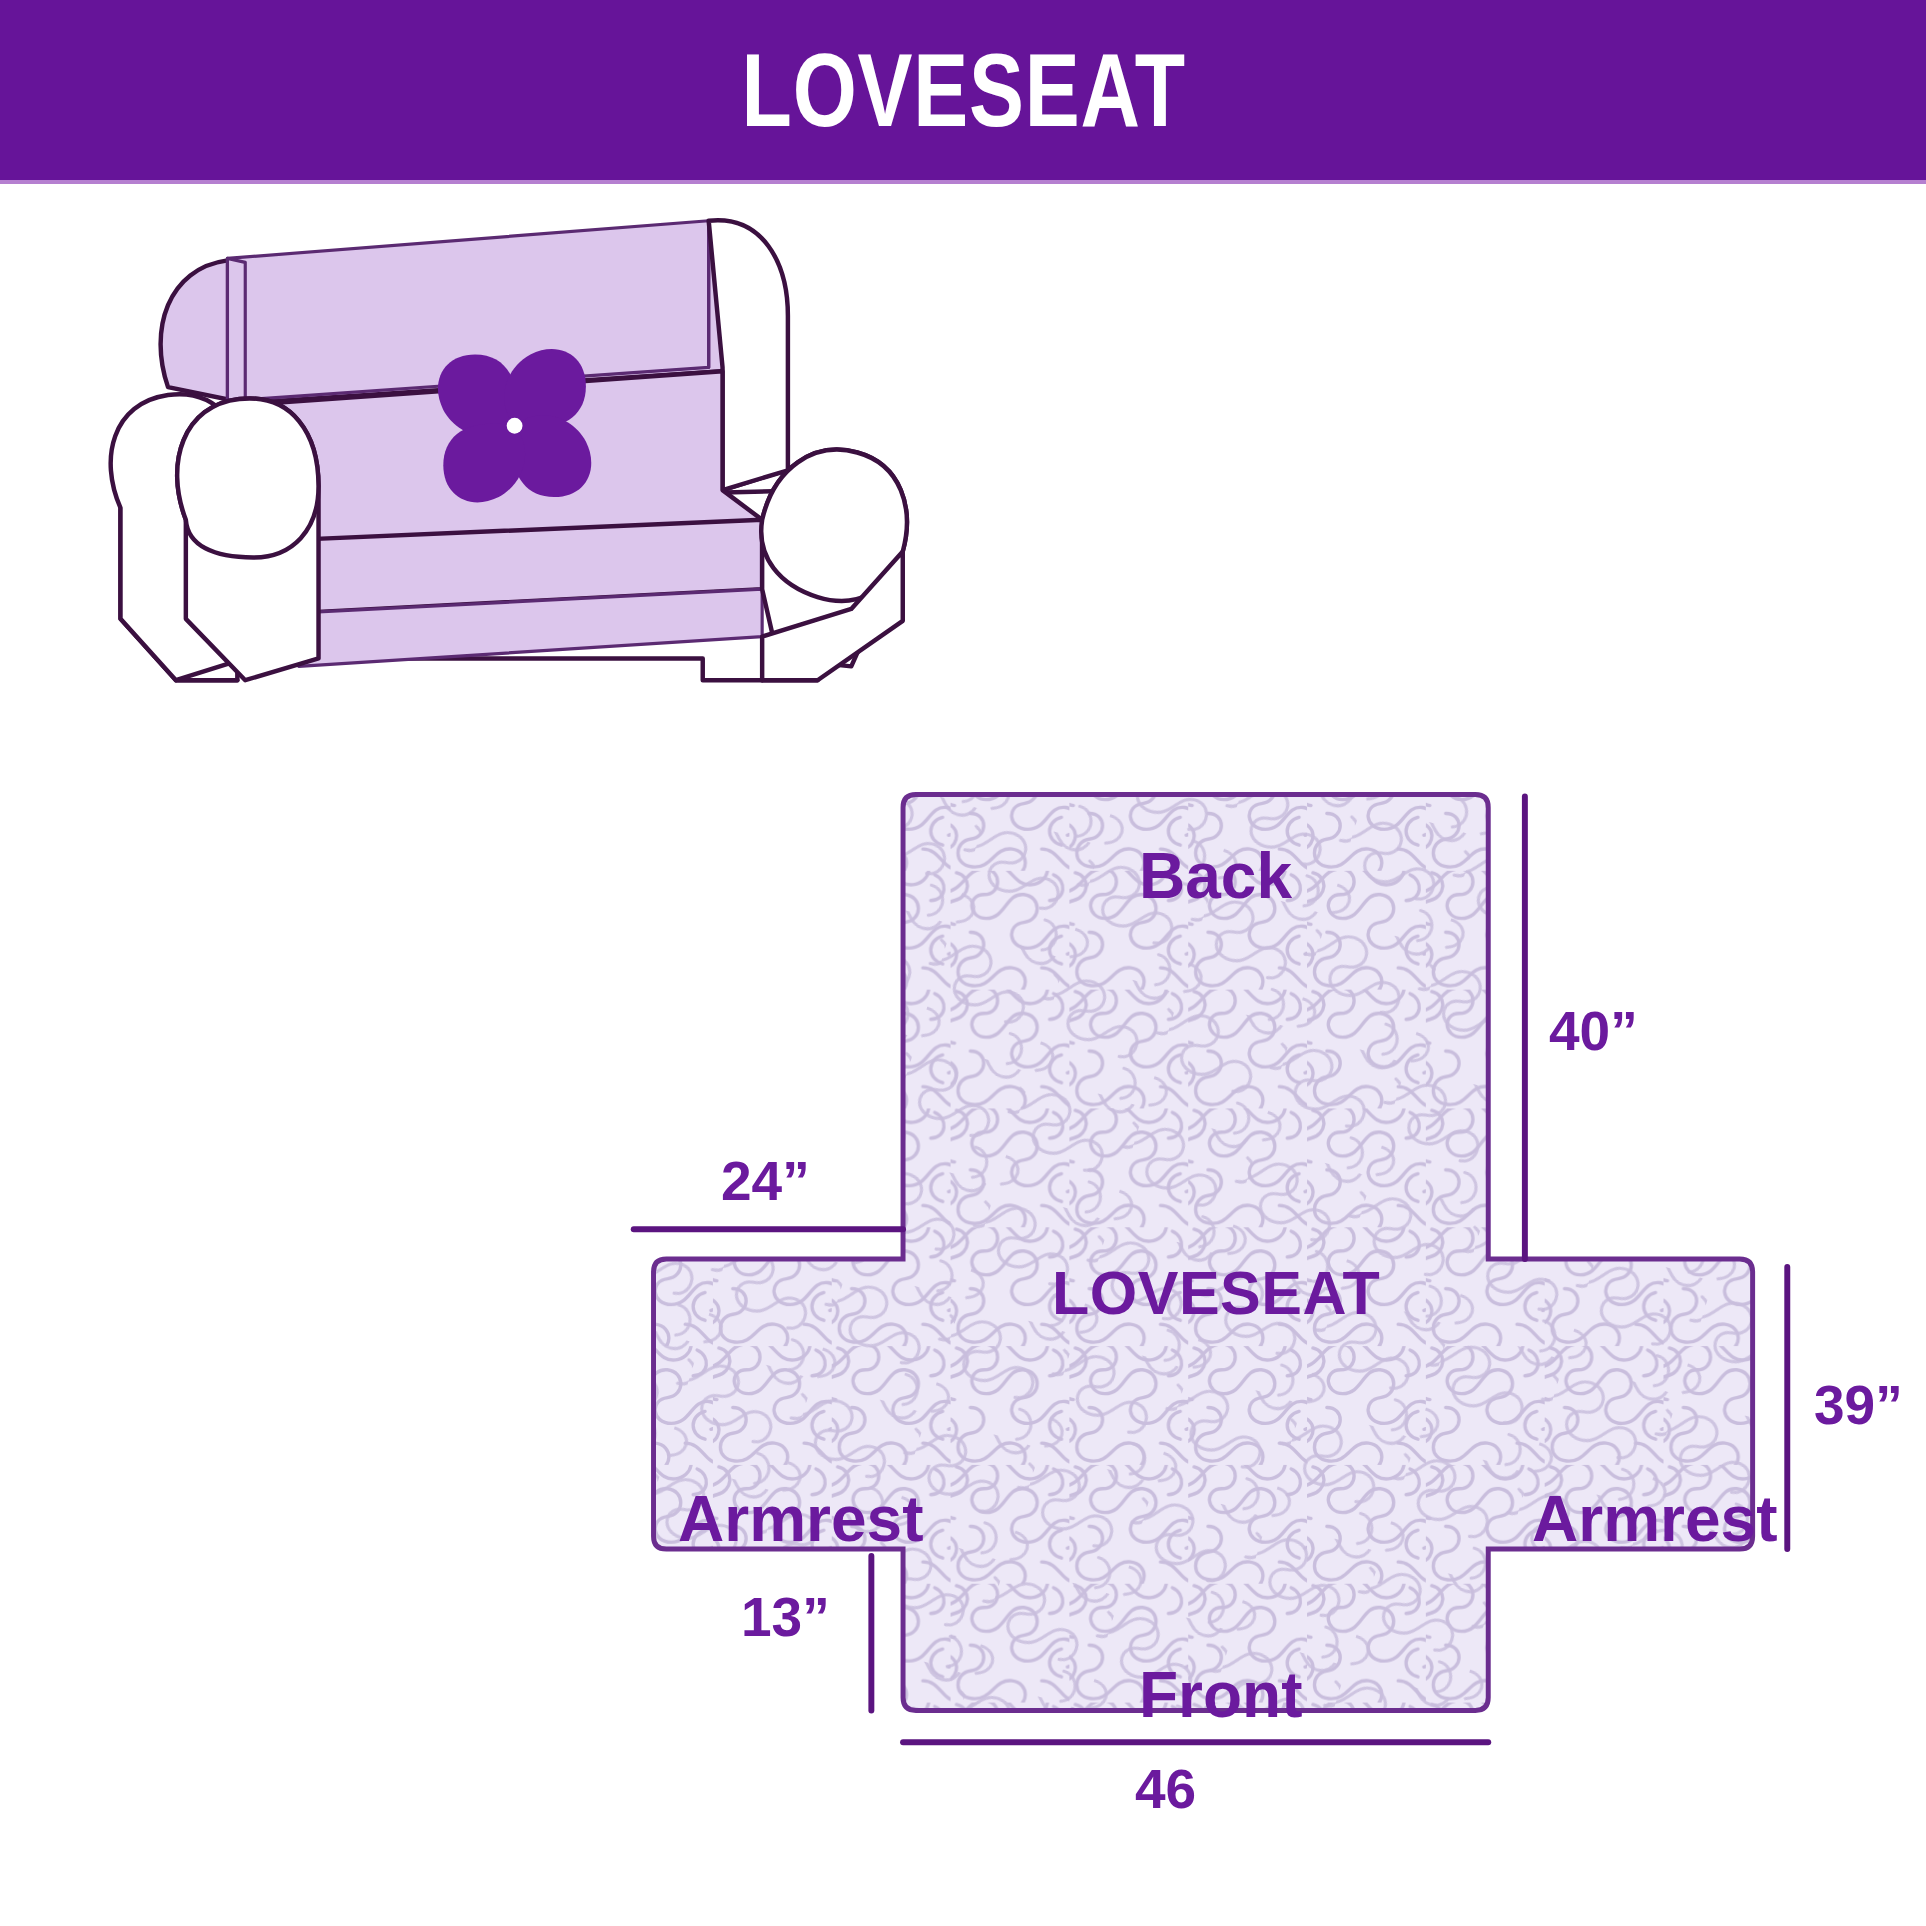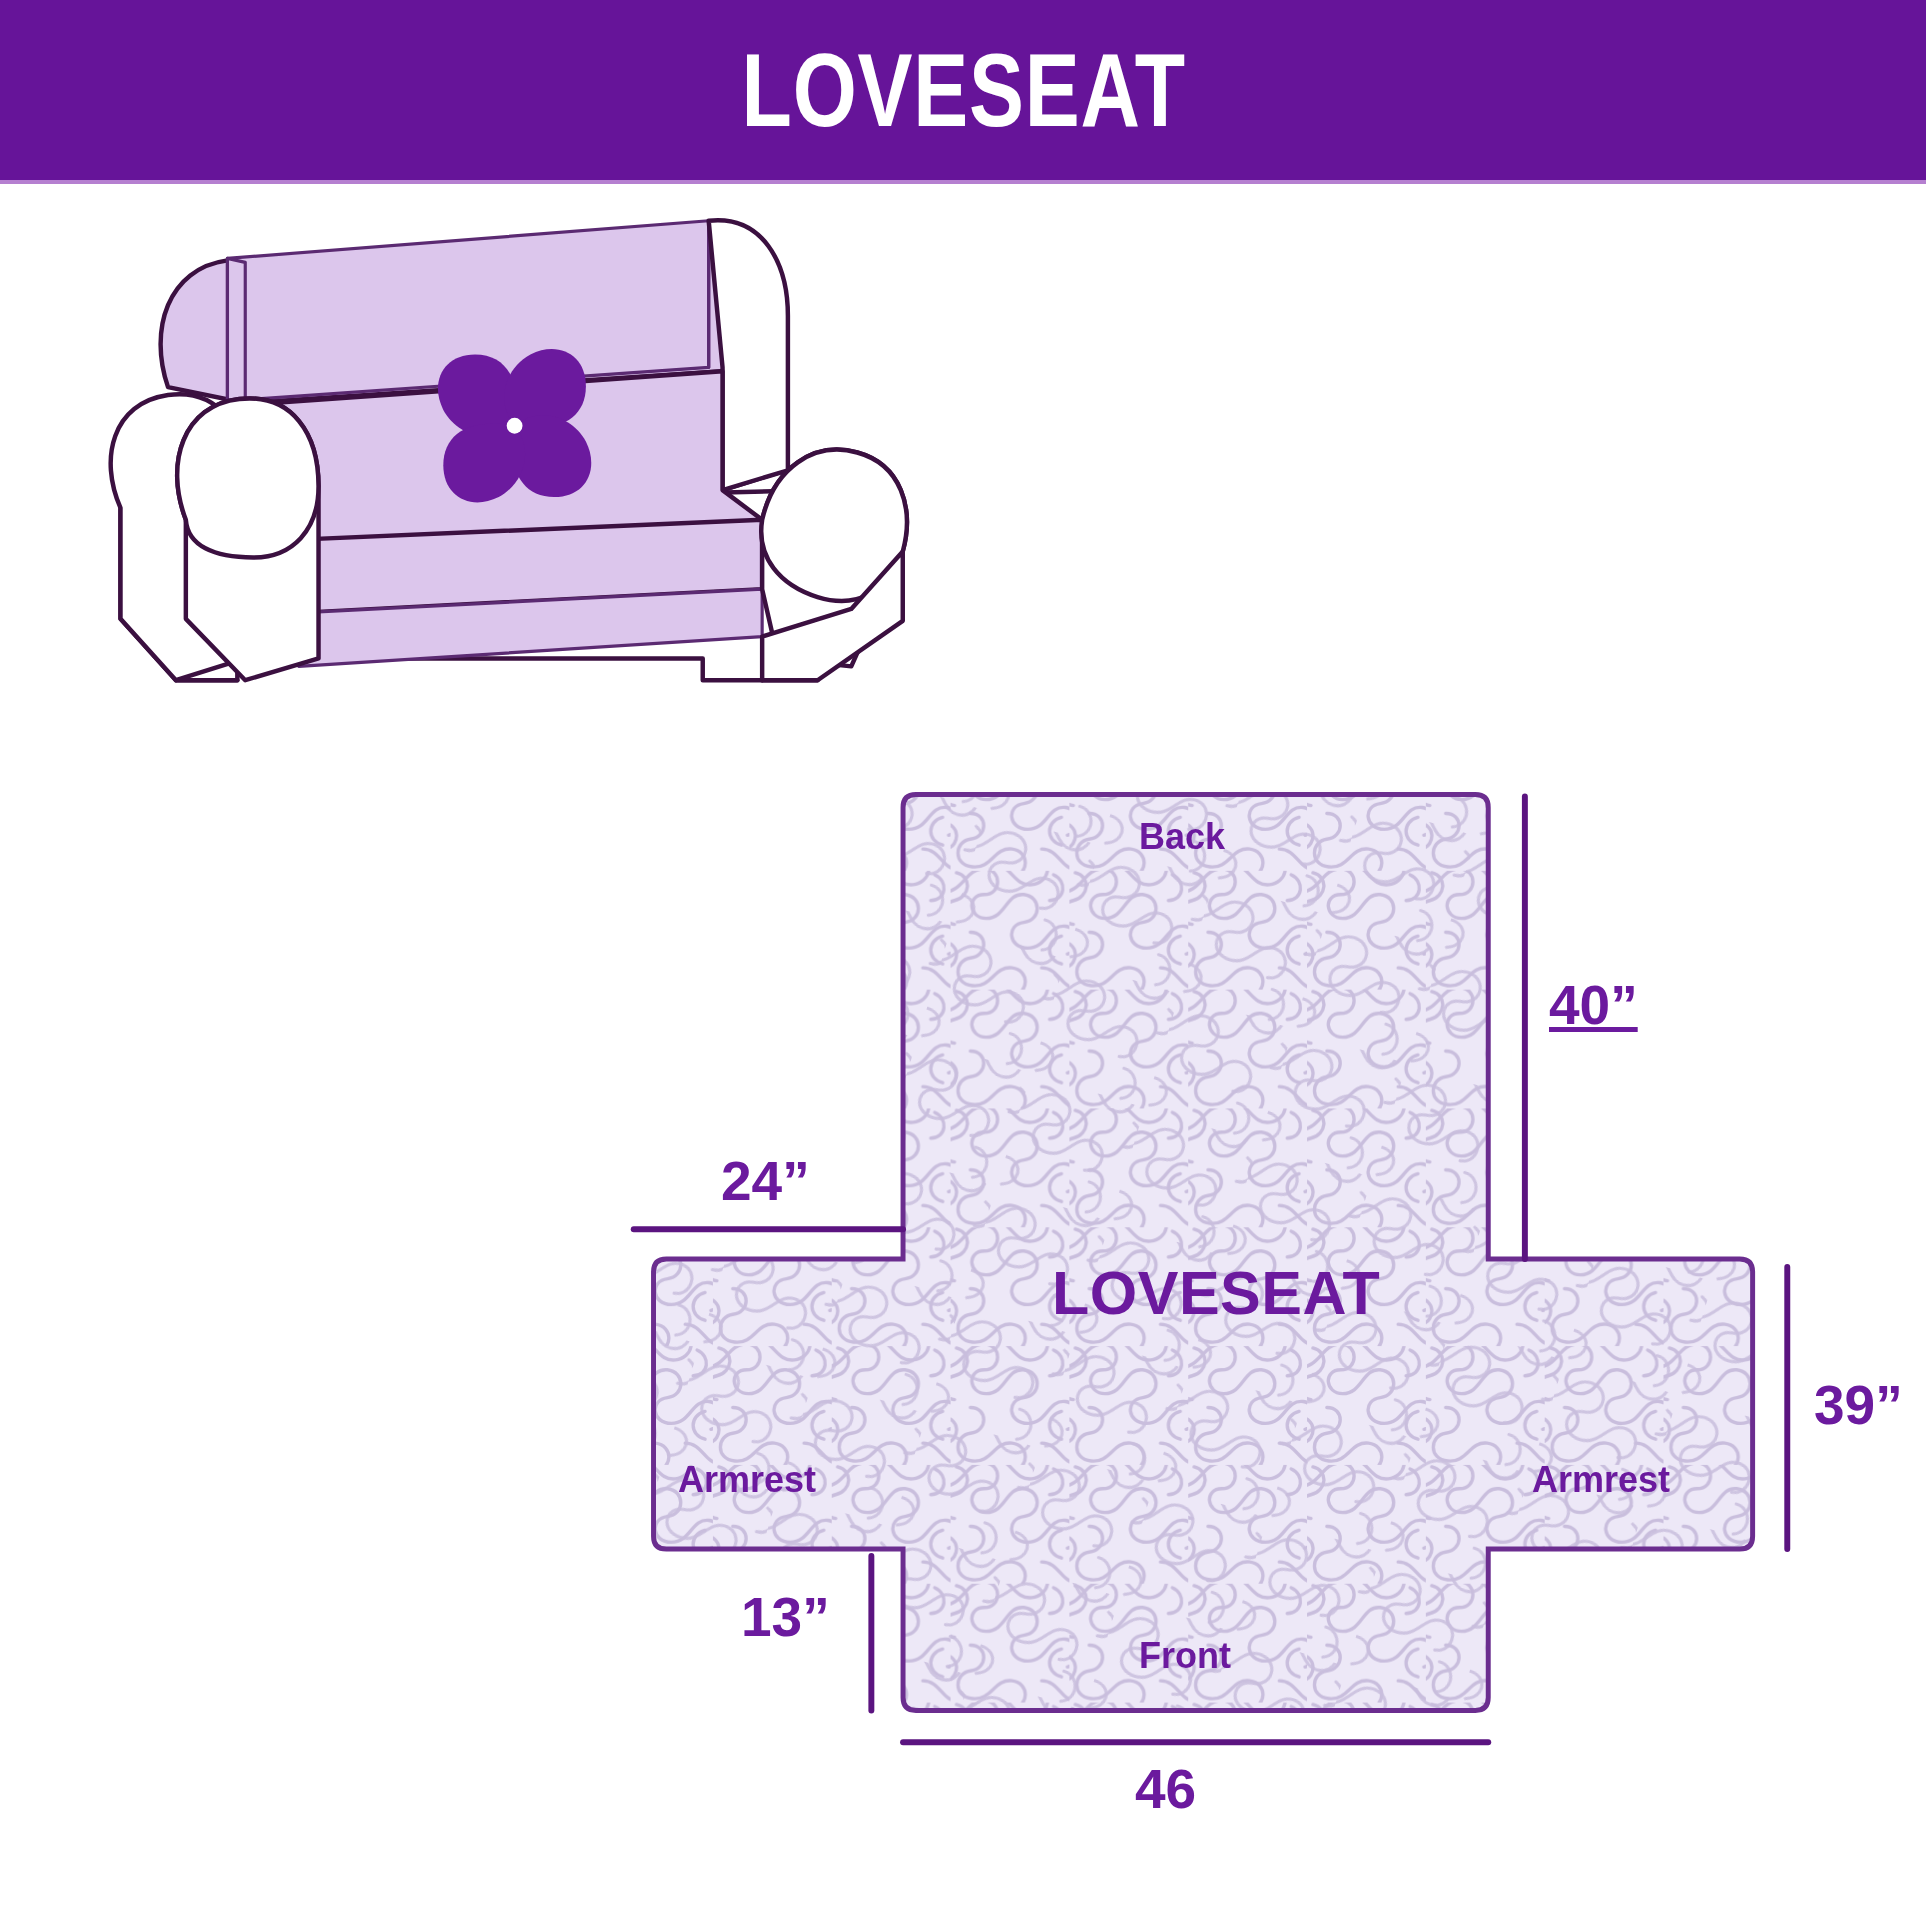--- a/index.html
+++ b/index.html
@@ -36,21 +36,21 @@
   #pattern-diagram{position:absolute;left:594px;top:752px;width:1333px;height:1109px;}
   .lbl{
     position:absolute;
     color:#6B1A9E;
     font-weight:bold;
     font-family:"Liberation Sans", sans-serif;
     white-space:nowrap;
     line-height:1;
   }
   .dim-lbl{font-size:55px;}
-  .part-lbl{font-size:36px;}
+  .part-lbl{font-size:64px;margin-top:25px;}
   .center-lbl{font-size:61px;letter-spacing:0.5px;}
 </style>
 </head>
 <body>
 
 <div id="stage">
 
   <div id="header-banner">
     <div id="header-title">LOVESEAT</div>
   </div>
@@ -188,21 +188,21 @@
 
     <div class="lbl center-lbl" style="left:458px;top:511px;">LOVESEAT</div>
 
     <div class="lbl part-lbl" style="left:84px;top:710px;">Armrest</div>
 
     <div class="lbl part-lbl" style="left:938px;top:710px;">Armrest</div>
 
     <div class="lbl part-lbl" style="left:545px;top:886px;">Front</div>
 
     
-    <div class="lbl dim-lbl" style="left:955px;top:226px;text-decoration:underline;">40”</div>
+    <div class="lbl dim-lbl" style="left:955px;top:252px;">40”</div>
 
     <div class="lbl dim-lbl" style="left:127px;top:402px;">24”</div>
 
     <div class="lbl dim-lbl" style="left:1220px;top:626px;">39”</div>
 
     <div class="lbl dim-lbl" style="left:147px;top:838px;">13”</div>
 
     <div class="lbl dim-lbl" style="left:541px;top:1010px;">46</div>
   </div>
 

